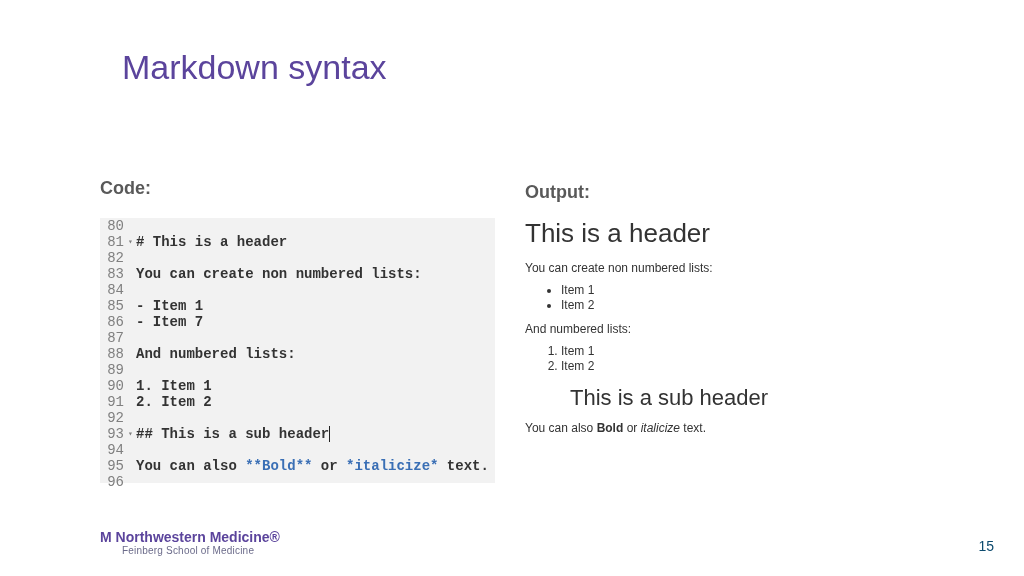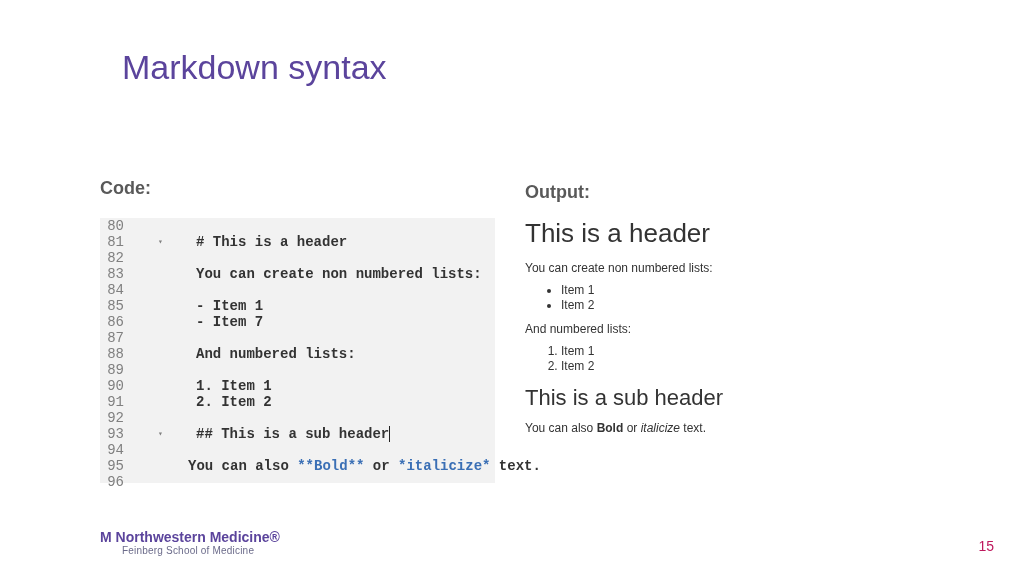--- a/index.html
+++ b/index.html
@@ -5,40 +5,40 @@
   * { box-sizing: border-box; margin: 0; padding: 0; }
   html, body { width: 1024px; height: 576px; background: #fff; font-family: "Segoe UI", Arial, sans-serif; overflow: hidden; }
   .slide { position: relative; width: 1024px; height: 576px; }
   .title { position: absolute; left: 122px; top: 48px; font-size: 34px; font-weight: 400; color: #5b449c; text-align: center; }
   .sec-label { position: absolute; font-size: 18px; font-weight: 700; color: #595959; }
   .sec-code-label { left: 100px; top: 178px; }
   .sec-output-label { left: 525px; top: 182px; }
 
   .code-block { position: absolute; left: 100px; top: 218px; width: 395px; height: 265px; background: #f2f2f2;
                 font-family: "Courier New", monospace; font-size: 14px; line-height: 16px; }
-  .code-line { display: flex; gap: 30px; }
+  .code-line { display: flex; }
   .gutter { width: 28px; text-align: right; padding-right: 4px; color: #808080; flex-shrink: 0; }
   .fold { width: 8px; color: #808080; font-size: 8px; line-height: 16px; }
   .src { white-space: pre; color: #333; font-weight: bold; }
   .blue { color: #3a6fb5; }
   .cursor { border-right: 1px solid #222; }
 
   .output-block { position: absolute; left: 525px; top: 218px; width: 400px;
                   font-family: Helvetica, Arial, sans-serif; color: #333; }
   .out-h1 { font-size: 26px; font-weight: 500; margin-bottom: 12px; }
-  .out-h2 { font-size: 22px; font-weight: 500; margin-top: 12px; margin-bottom: 10px; }
+  .out-h2 { font-size: 22px; font-weight: 500; margin-top: 12px; margin-bottom: 10px; margin-left: 45px; }
   .out-p { font-size: 12px; margin-bottom: 8px; }
   .out-ul { list-style: disc; padding-left: 36px; font-size: 12px; margin-bottom: 10px; }
   .out-ol { list-style: decimal; padding-left: 36px; font-size: 12px; margin-bottom: 10px; }
   .out-ul li, .out-ol li { margin-bottom: 1px; }
 
   .footer-logo { position: absolute; left: 100px; bottom: 20px; color: #5b449c; }
   .footer-logo .main { font-size: 14px; font-weight: 600; }
   .footer-logo .sub  { font-size: 10px; color: #6b6b8a; letter-spacing: 0.2px; margin-left: 22px; }
-  .footer-page { position: absolute; right: 30px; bottom: 22px; font-size: 14px; color: #be185d; text-align: right; }
+  .footer-page { position: absolute; right: 30px; bottom: 22px; font-size: 14px; color: #0c4a6e; text-align: right; }
 </style>
 </head>
 <body>
 
 <div class="slide">
 
   <div class="title">Markdown syntax</div>
 
   <div class="sec-label sec-code-label">Code:</div>
   <div class="sec-label sec-output-label">Output:</div>

